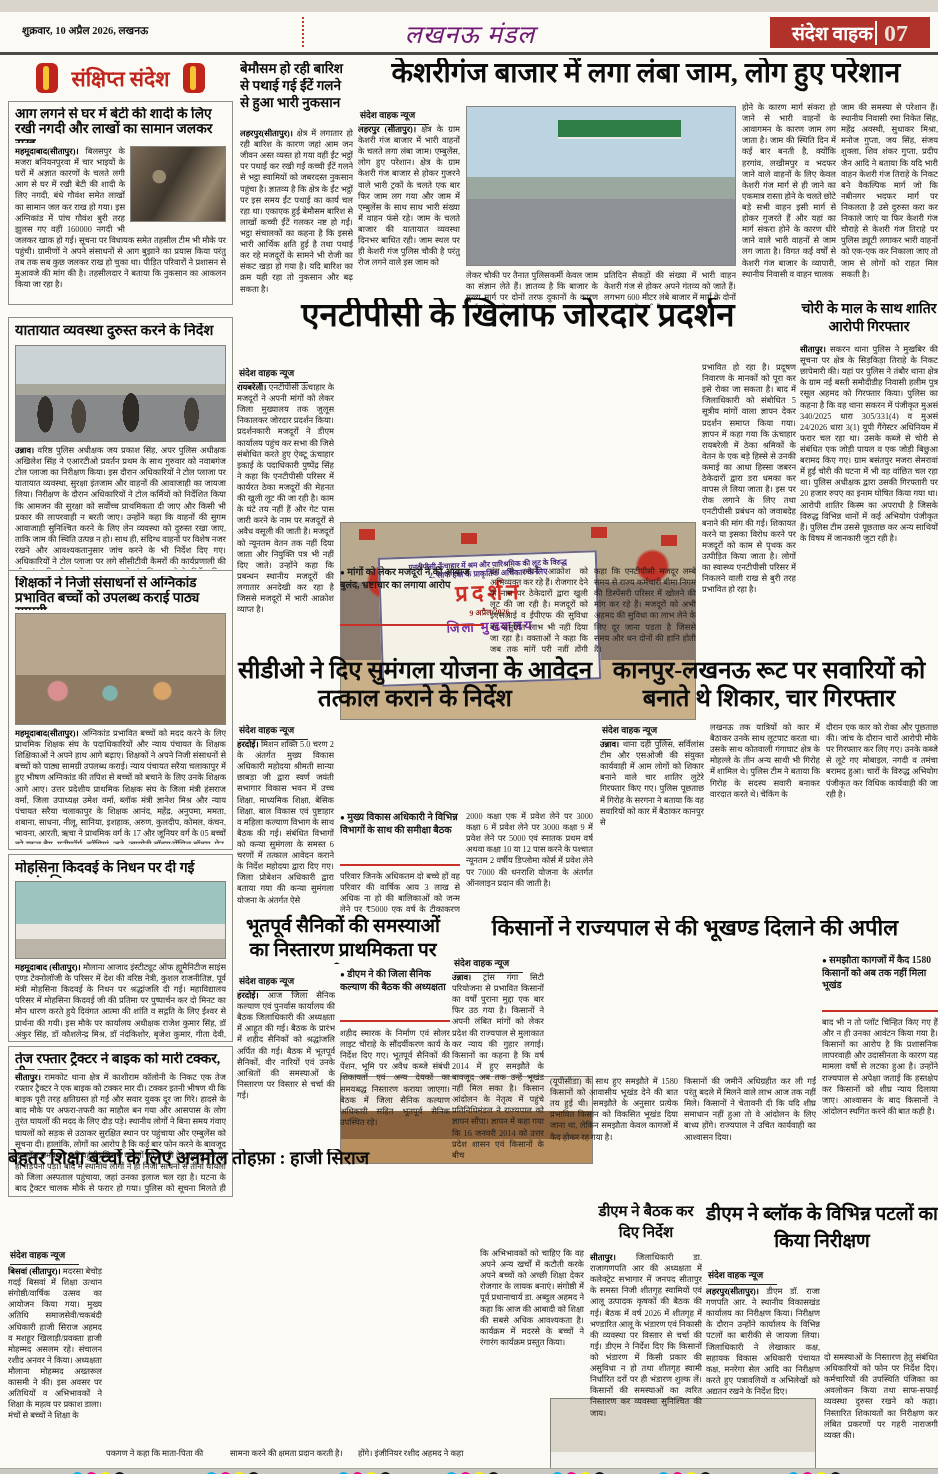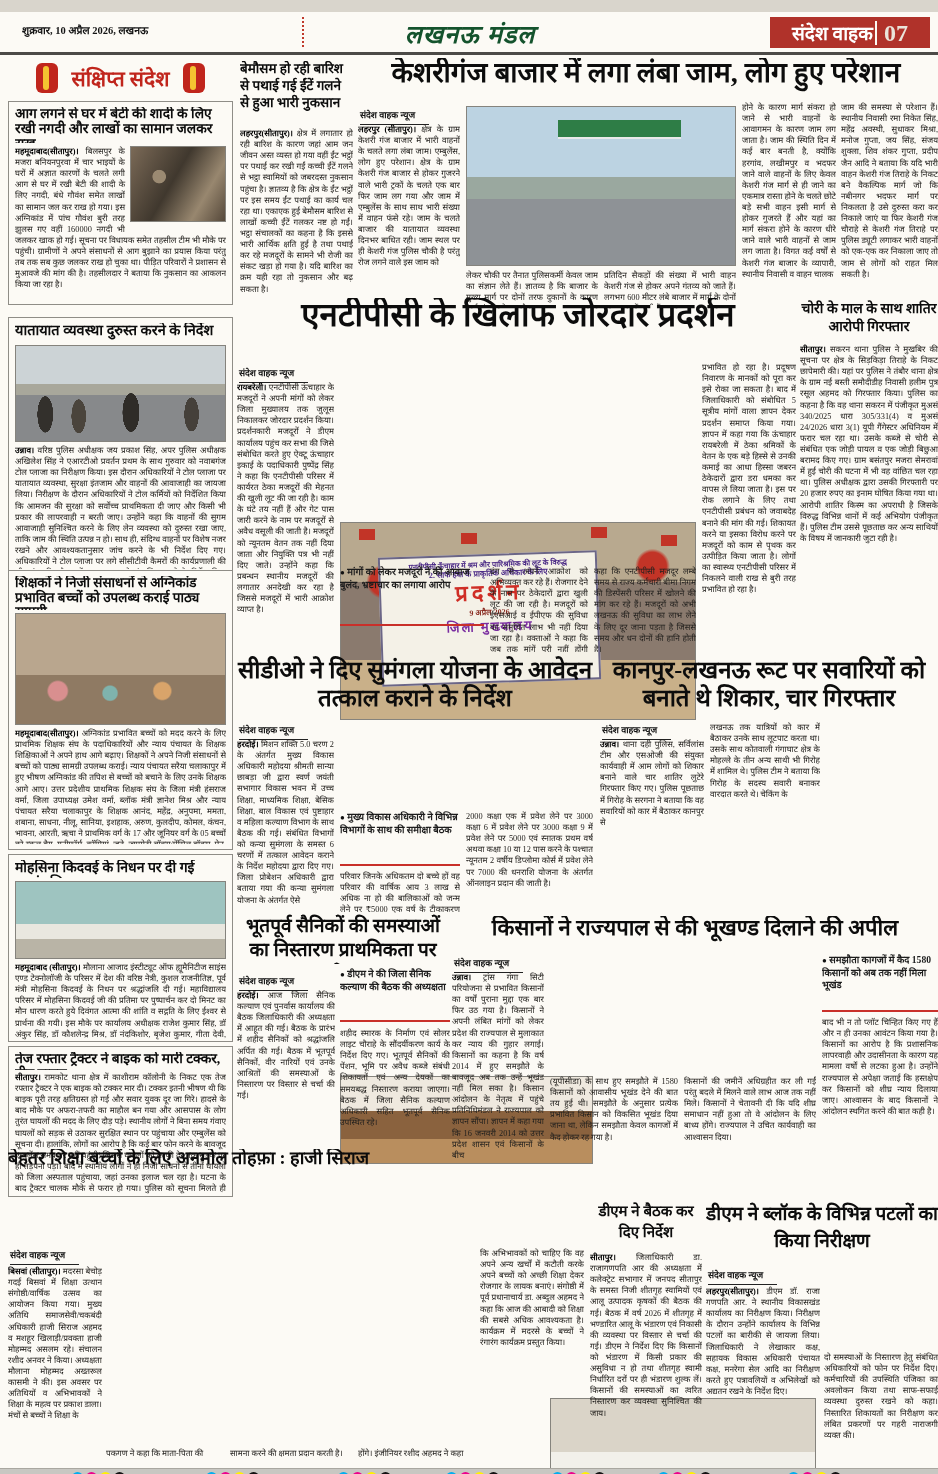--- a/index.html
+++ b/index.html
@@ -12,21 +12,21 @@
   .hl{font-weight:bold;color:#0c0c0c;line-height:1.08;overflow:hidden;font-family:"Liberation Serif","DejaVu Serif",serif}
   .ctr{text-align:center}
   .nw{white-space:nowrap}
   .byline{font-size:9px;font-weight:bold;color:#111;display:inline-block;border-bottom:1.6px solid #222;padding:0 14px 3px 0}
   .bullet{font-size:9.6px;font-weight:bold;line-height:1.32;color:#1c1c1c;border-bottom:2.5px solid #c9302a;padding-bottom:5px;overflow:hidden}
   .bullet .dot{font-size:8px;color:#111}
   .box{border:1px solid #8f8d87;background:#fcfaf5;padding:5px 6px;overflow:hidden}
   .photo{border:1px solid #85837d;overflow:hidden;position:relative}
   
   .masthead-date{font-size:10.5px;font-weight:bold}
-  .edition{font-size:25px;font-weight:bold;font-style:italic;letter-spacing:1px;color:#14532d}
+  .edition{font-size:25px;font-weight:normal;font-style:italic;letter-spacing:1px;color:#701a75}
   .brand-box{background:#b0322a;color:#fff;display:flex;align-items:center;justify-content:space-between;padding:0 22px}
   .brand-name{font-size:19px;font-weight:bold}
   .brand-page{font-size:24px;font-weight:bold;color:#eae4da;border-left:2px solid #fcfaf5;padding-left:7px;line-height:1}
   .top-rule{background:#4c4a47}
   
   .brief-banner{display:flex;align-items:center;justify-content:center;gap:13px}
   .bb-side{width:22px;height:30px;border-radius:6px;background:#c0251c;position:relative}
   .bb-side:before{content:"";position:absolute;left:7px;top:3px;width:6px;height:24px;background:#f4c431;border-radius:3px}
   .bb-title{font-size:21px;font-weight:bold;color:#c0251c}
   
@@ -160,21 +160,21 @@
       <div class="pb4">9 अप्रैल 2026</div>
       <div class="pb5">जिला मुख्यालय</div>
     </div>
   </div>
   <div class="abs bt" style="left:702px;top:350px;width:94px;height:290px">प्रभावित हो रहा है। प्रदूषण निवारण के मानकों को पूरा कर इसे रोका जा सकता है। बाद में जिलाधिकारी को संबोधित 5 सूत्रीय मांगों वाला ज्ञापन देकर प्रदर्शन समाप्त किया गया। ज्ञापन में कहा गया कि ऊंचाहार रायबरेली में ठेका श्रमिकों के वेतन के एक बड़े हिस्से से उनकी कमाई का आधा हिस्सा जबरन ठेकेदारों द्वारा डरा धमका कर वापस ले लिया जाता है। इस पर रोक लगाने के लिए तथा एनटीपीसी प्रबंधन को जवाबदेह बनाने की मांग की गई। शिकायत करने या इसका विरोध करने पर मजदूरों को काम से पृथक कर उत्पीड़ित किया जाता है। लोगों का स्वास्थ्य एनटीपीसी परिसर में निकलने वाली राख से बुरी तरह प्रभावित हो रहा है।</div>
   <div class="abs bullet" style="left:340px;top:554px;width:144px;height:60px">
     <span class="dot">●</span>
     <span>मांगों को लेकर मजदूरों ने की आवाज बुलंद, भ्रष्टाचार का लगाया आरोप</span>
   </div>
   <div class="abs bt" style="left:490px;top:554px;width:98px;height:86px">ढंग से अपने आक्रोश को अभिव्यक्त कर रहे हैं। रोजगार देने के नाम पर ठेकेदारों द्वारा खुली लूट की जा रही है। मजदूरों को ईएसआई व ईपीएफ की सुविधा का समुचित लाभ भी नहीं दिया जा रहा है। वक्ताओं ने कहा कि जब तक मांगें पूरी नहीं होंगी आंदोलन जारी रहेगा।</div>
-  <div class="abs bt" style="left:594px;top:554px;width:102px;height:86px">कहा कि एनटीपीसी मजदूर लम्बे समय से राज्य कर्मचारी बीमा निगम की डिस्पेंसरी परिसर में खोलने की मांग कर रहे हैं। मजदूरों को अभी लखनऊ की सुविधा का लाभ लेने के लिए दूर जाना पड़ता है जिससे समय और धन दोनों की हानि होती है।</div>
+  <div class="abs bt" style="left:594px;top:554px;width:102px;height:86px">कहा कि एनटीपीसी मजदूर लम्बे समय से राज्य कर्मचारी बीमा निगम की डिस्पेंसरी परिसर में खोलने की मांग कर रहे हैं। मजदूरों को अभी अहमद की सुविधा का लाभ लेने के लिए दूर जाना पड़ता है जिससे समय और धन दोनों की हानि होती है।</div>
 
   <div class="abs hl ctr" style="left:800px;top:288px;width:138px;height:40px;font-size:14px;line-height:1.3">चोरी के माल के साथ शातिर आरोपी गिरफ्तार</div>
   <div class="abs bt" style="left:800px;top:332px;width:138px;height:306px">
     <b>सीतापुर।</b>
     <span>सकरन थाना पुलिस ने मुखबिर की सूचना पर क्षेत्र के सिड़किड़ा तिराहे के निकट छापेमारी की। यहां पर पुलिस ने तंबौर थाना क्षेत्र के ग्राम नई बस्ती समौदीडीह निवासी हलीम पुत्र रसूल अहमद को गिरफ्तार किया। पुलिस का कहना है कि वह थाना सकरन में पंजीकृत मुअसं 340/2025 धारा 305/331(4) व मुअसं 24/2026 धारा 3(1) यूपी गैंगेस्टर अधिनियम में फरार चल रहा था। उसके कब्जे से चोरी से संबंधित एक जोड़ी पायल व एक जोड़ी बिछुआ बरामद किए गए। ग्राम बसंतपुर मजरा सेमरावां में हुई चोरी की घटना में भी वह वांछित चल रहा था। पुलिस अधीक्षक द्वारा उसकी गिरफ्तारी पर 20 हजार रुपए का इनाम घोषित किया गया था। आरोपी शातिर किस्म का अपराधी है जिसके विरुद्ध विभिन्न थानों में कई अभियोग पंजीकृत हैं। पुलिस टीम उससे पूछताछ कर अन्य साथियों के विषय में जानकारी जुटा रही है।</span>
   </div>
 
   <div class="abs hl ctr" style="left:237px;top:644px;width:356px;height:58px;font-size:24px;line-height:1.18">सीडीओ ने दिए सुमंगला योजना के आवेदन तत्काल कराने के निर्देश</div>
   <div class="abs" style="left:239px;top:707px">
     <span class="byline">संदेश वाहक न्यूज</span>
@@ -193,20 +193,21 @@
 
   <div class="abs hl ctr" style="left:600px;top:644px;width:338px;height:58px;font-size:24px;line-height:1.18">कानपुर-लखनऊ रूट पर सवारियों को बनाते थे शिकार, चार गिरफ्तार</div>
   <div class="abs" style="left:602px;top:707px">
     <span class="byline">संदेश वाहक न्यूज</span>
   </div>
   <div class="abs bt" style="left:600px;top:727px;width:104px;height:176px">
     <b>उन्नाव।</b>
     <span>थाना दही पुलिस, सर्विलांस टीम और एसओजी की संयुक्त कार्यवाही में आम लोगों को शिकार बनाने वाले चार शातिर लुटेरे गिरफ्तार किए गए। पुलिस पूछताछ में गिरोह के सरगना ने बताया कि वह सवारियों को कार में बैठाकर कानपुर से</span>
   </div>
   <div class="abs bt" style="left:710px;top:710px;width:110px;height:193px">लखनऊ तक यात्रियों को कार में बैठाकर उनके साथ लूटपाट करता था। उसके साथ कोतवाली गंगाघाट क्षेत्र के मोहल्ले के तीन अन्य साथी भी गिरोह में शामिल थे। पुलिस टीम ने बताया कि गिरोह के सदस्य सवारी बनाकर वारदात करते थे। चेकिंग के</div>
+  <div class="abs bt" style="left:826px;top:710px;width:112px;height:193px">दौरान एक कार को रोका और पूछताछ की। जांच के दौरान चारों आरोपी मौके पर गिरफ्तार कर लिए गए। उनके कब्जे से लूटे गए मोबाइल, नगदी व तमंचा बरामद हुआ। चारों के विरुद्ध अभियोग पंजीकृत कर विधिक कार्यवाही की जा रही है।</div>
 
   <div class="abs hl ctr" style="left:237px;top:902px;width:212px;height:50px;font-size:19px;line-height:1.25">भूतपूर्व सैनिकों की समस्याओं का निस्तारण प्राथमिकता पर होगा</div>
   <div class="abs" style="left:239px;top:958px">
     <span class="byline">संदेश वाहक न्यूज</span>
   </div>
   <div class="abs bullet" style="left:340px;top:956px;width:110px;height:54px">
     <span class="dot">●</span>
     <span>डीएम ने की जिला सैनिक कल्याण की बैठक की अध्यक्षता</span>
   </div>
   <div class="abs bt" style="left:237px;top:978px;width:98px;height:206px">

